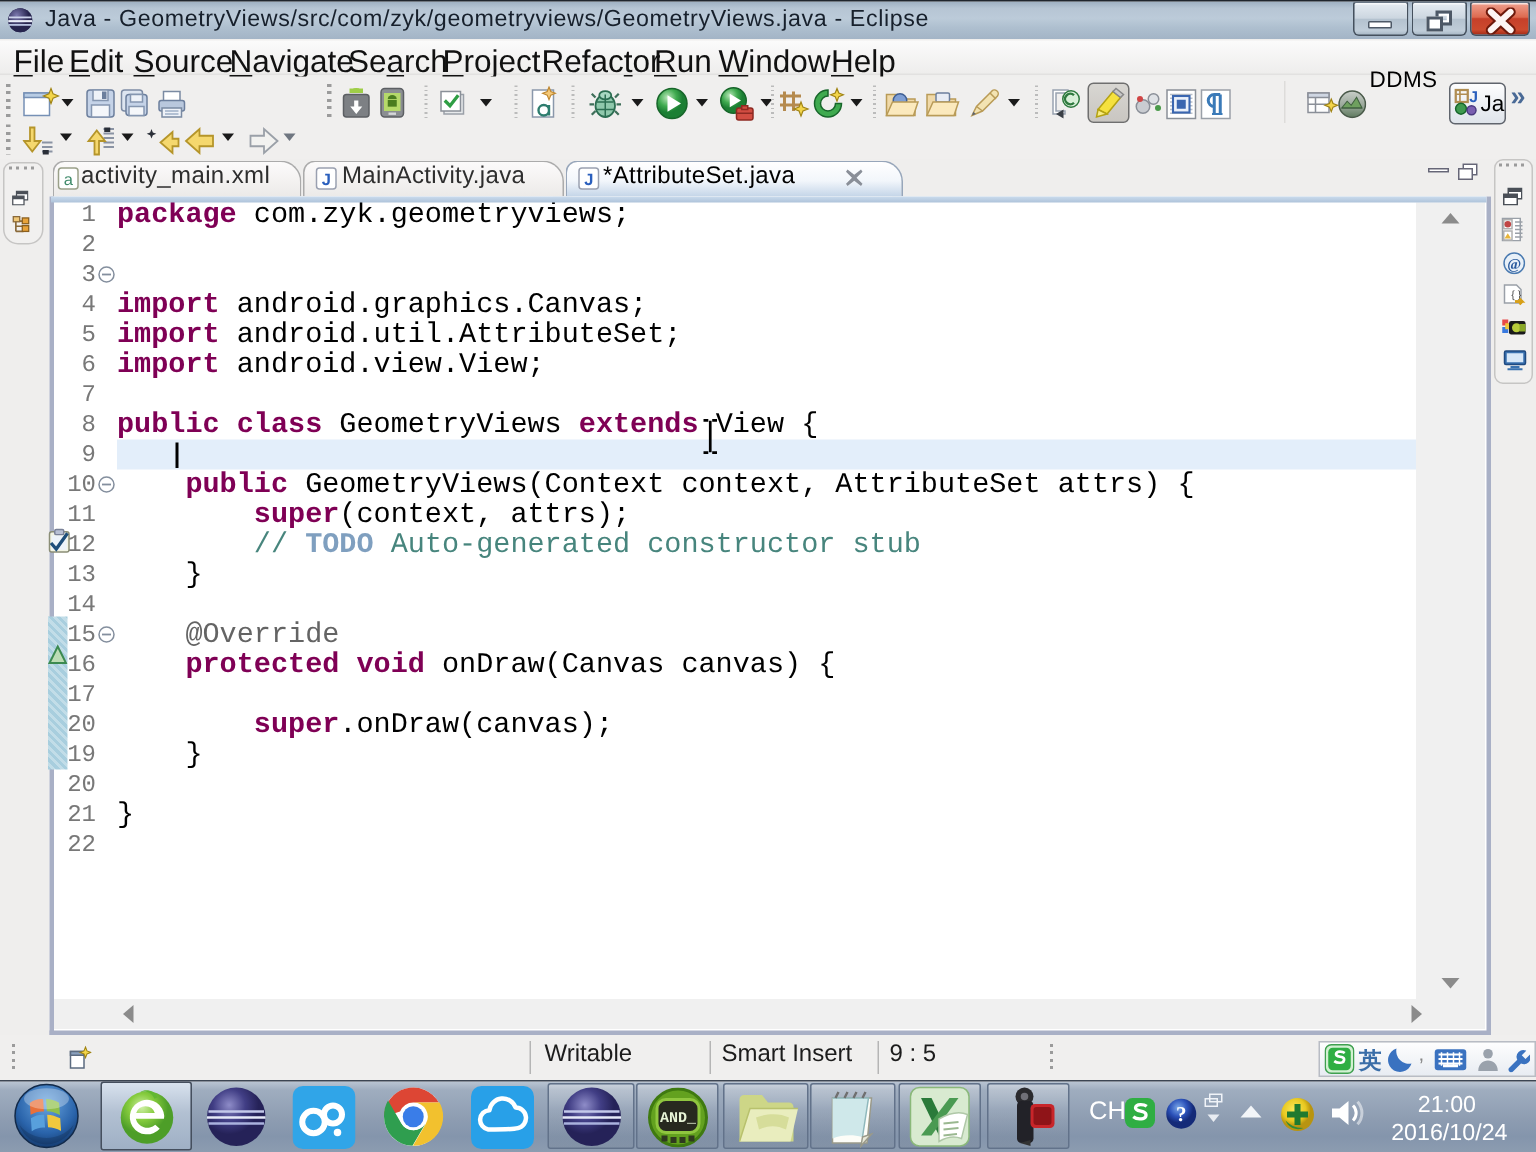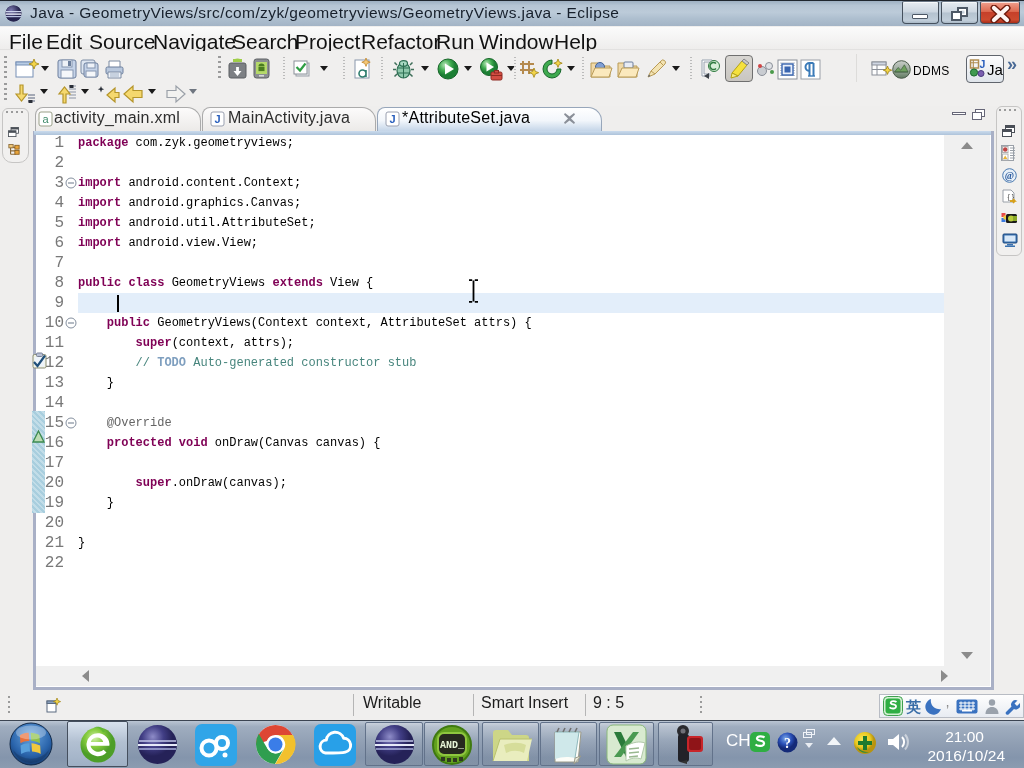--- a/index.html
+++ b/index.html
@@ -29,21 +29,21 @@
 .tabtxt { font-size:16px; letter-spacing:0.25px; color:#2e2e2e; }
 #tab3 { background:linear-gradient(#ffffff 0%,#f2f6fb 55%,#c4d5e8 100%); border-color:#97a6ba; }
 #tabband { left:34px; top:131px; width:957px; height:4px; background:linear-gradient(#cadbed,#aec3da); z-index:3; }
 
 #edframe { left:33px; top:131px; width:961px; height:559px; border:3px solid #a9b0c6; border-top:none; background:#fff; }
 #gutter { left:36px; top:135px; width:42px; height:531px; background:#ffffff; }
 #lines { position:absolute; left:36px; top:0; width:28px; height:768px; }
 .ln { position:absolute; right:0; height:20px; line-height:20px; font-family:"Liberation Mono",monospace; font-size:16px; color:#787878; }
 #codes { left:78px; top:133px; width:866px; height:533px; overflow:hidden; }
 .cl { position:absolute; left:0; height:20px; line-height:20px; white-space:pre;
-  font-family:"Liberation Mono",monospace; font-size:12px; letter-spacing:0; color:#000; }
+  font-family:"Liberation Mono",monospace; font-size:19px; letter-spacing:0; color:#000; }
 .kw { color:#7f0055; font-weight:bold; }
 .cm { color:#47857d; }
 .td { color:#7f9fbf; font-weight:bold; }
 .an { color:#646464; }
 #curline { left:36px; top:293px; width:916px; height:20px; background:#e3eefa; }
 #caret { left:117px; top:295px; width:2px; height:17px; background:#000; }
 
 #vsb { left:944px; top:135px; width:46px; height:551px; background:#f0f0f0; }
 #hsb { left:36px; top:666px; width:916px; height:20px; background:#f0f0f0; }
 .tri-u { width:0;height:0;border-left:6px solid transparent;border-right:6px solid transparent;border-bottom:7px solid #8b8b8b; }
@@ -289,21 +289,21 @@
         <linearGradient id="dg" x1="0" y1="0" x2="0" y2="1">
           <stop offset="0" stop-color="#c8cdc8"></stop>
           <stop offset="0.55" stop-color="#9aa89a"></stop>
           <stop offset="1" stop-color="#5f7a5f"></stop>
         </linearGradient>
       </defs>
  <circle cx="9.5" cy="9.5" r="8.8" fill="url(#dg)" stroke="#4a5a4a"></circle>
  <path d="M2.5 12 l3.6-4.5 2.7 2.7 3.6-5.4 3.6 7.2 z" fill="#6fa05f" stroke="#3f5f3f" stroke-width="0.7"></path>
  <path d="M2.5 12 h13.5" stroke="#3f5f3f" stroke-width="0.7"></path>
     </svg>
-<div class="abs" style="left:913px;top:64px;font-size:12px;color:#000;letter-spacing:0.3px">DDMS</div>
+<div class="abs" style="left:913px;top:45px;font-size:15px;color:#000;letter-spacing:0.3px">DDMS</div>
 <div class="abs" style="left:966px;top:55px;width:38px;height:28px;border:1px solid #60656d;border-radius:4px;background:linear-gradient(#fdfdfe,#dfe4ea)"></div>
 <svg class="abs" style="left:969px;top:58px" width="17" height="21" viewBox="0 0 17 21">
  <rect x="1.5" y="2" width="8" height="8" fill="none" stroke="#b08d52" stroke-width="1.5"></rect>
       <path d="M1.5 4.8 h8 M4.3 2 v8" stroke="#b08d52" stroke-width="1.1"></path>
  <text x="10.5" y="10" font-size="10.5" font-weight="bold" fill="#2a5fbd" font-family="Liberation Sans">J</text>
  <circle cx="5" cy="14.5" r="3.6" fill="#3f9a4f" stroke="#17662a"></circle>
  <circle cx="12" cy="15.5" r="3" fill="#7a5fb0" stroke="#4a3a80"></circle>
 </svg>
 <div class="abs" style="left:987px;top:61px;font-size:15px;color:#000">Ja</div>
 <div class="abs" style="left:1007px;top:54px;font-size:18px;color:#4a6a96;font-weight:bold">»</div>
@@ -383,21 +383,20 @@
  <rect x="4.5" y="1" width="6" height="3.5" rx="1" fill="#b8c0d4" stroke="#7a8298"></rect>
  <rect x="2.5" y="5" width="10" height="9.5" fill="#eef4fa"></rect>
  <path d="M2 10 L5.5 14 L13 3.5" fill="none" stroke="#1f4f7a" stroke-width="2.2"></path>
   </svg>
 <div class="abs" style="left:32px;top:411px;width:13px;height:102px;background:repeating-linear-gradient(45deg,#a8cede 0 2px,#c2dde8 2px 4px)"></div>
 <svg class="abs" style="left:32px;top:428px" width="13" height="17" viewBox="0 0 13 17">
     <path d="M6.5 3 L12 14 L1 14 Z" fill="#bcdcb4" stroke="#3c8a50" stroke-width="1.3"></path>
   </svg>
 <div id="codes" class="abs">
 <div class="cl" style="top:0px"><span class="kw">package</span> com.zyk.geometryviews;</div>
-<div class="cl" style="top:40px"><span class="kw">import</span> android.content.Context;</div>
 <div class="cl" style="top:60px"><span class="kw">import</span> android.graphics.Canvas;</div>
 <div class="cl" style="top:80px"><span class="kw">import</span> android.util.AttributeSet;</div>
 <div class="cl" style="top:100px"><span class="kw">import</span> android.view.View;</div>
 <div class="cl" style="top:140px"><span class="kw">public</span> <span class="kw">class</span> GeometryViews <span class="kw">extends</span> View {</div>
 <div class="cl" style="top:180px">    <span class="kw">public</span> GeometryViews(Context context, AttributeSet attrs) {</div>
 <div class="cl" style="top:220px">        <span class="cm">// <span class="td">TODO</span> Auto-generated constructor stub</span></div>
 <div class="cl" style="top:200px">        <span class="kw">super</span>(context, attrs);</div>
 <div class="cl" style="top:240px">    }</div>
 <div class="cl" style="top:280px">    <span class="an">@Override</span></div>
 <div class="cl" style="top:300px">    <span class="kw">protected</span> <span class="kw">void</span> onDraw(Canvas canvas) {</div>

